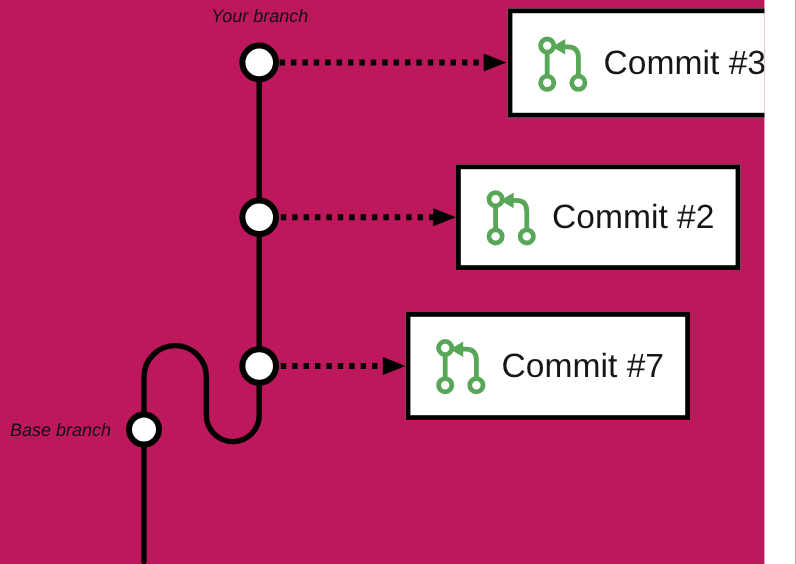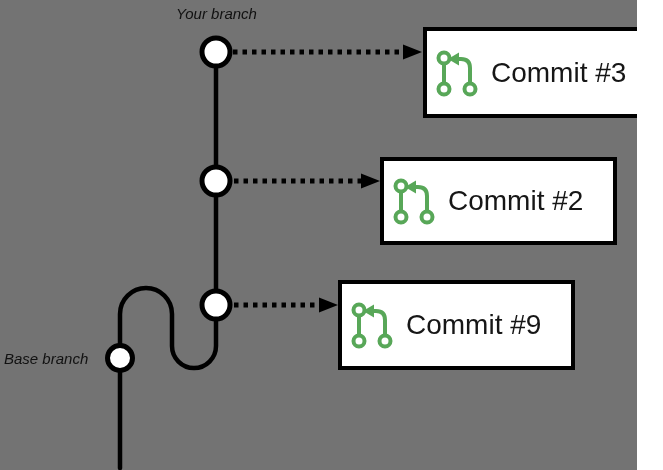--- a/index.html
+++ b/index.html
@@ -4,21 +4,21 @@
 <style>
   html, body { margin: 0; padding: 0; }
   body {
     font-family: "Liberation Sans", sans-serif;
     background: #ffffff;
   }
   .canvas {
     position: relative;
     width: 637px;
     height: 470px;
-    background: #737373;
+    background: #be185d;
     overflow: hidden;
   }
   .graph-svg {
     position: absolute;
     left: 0; top: 0;
     width: 663px; height: 470px;
   }
   .branch-label {
     position: absolute;
     font-style: italic;
@@ -26,31 +26,30 @@
     color: #111111;
     line-height: 1.15;
     white-space: nowrap;
   }
   .label-your {
     left: 140px; top: 5px; width: 153px;
     text-align: center;
   }
   .label-base {
     left: 4px; top: 350px; width: 93px;
-    text-align: left;
+    text-align: center;
   }
   .commit-box {
     position: absolute;
     box-sizing: border-box;
     background: #ffffff;
     border: 4px solid #000000;
     display: flex;
     align-items: center;
-    padding-left: 8px;
-    margin-top: 20px;
+    padding-left: 20px;
   }
   .box-3 { left: 423px; top: 7px;   width: 235px; height: 91px; }
   .box-2 { left: 380px; top: 137px; width: 237px; height: 88px; align-items: center; }
   .box-1 { left: 338px; top: 260px; width: 237px; height: 90px; }
   .commit-icon {
     width: 44px; height: 48px;
     flex: 0 0 auto;
     margin-right: 12px;
     color: var(--accent, #58a758);
   }
@@ -122,16 +121,16 @@
     <span class="commit-icon">
       <svg viewBox="0 0 44 48">
         <circle cx="9" cy="9" r="5.5" fill="none" stroke="currentColor" stroke-width="4"></circle>
         <line x1="9" y1="14.5" x2="9" y2="34.5" stroke="currentColor" stroke-width="4"></line>
         <circle cx="9" cy="40" r="5.5" fill="none" stroke="currentColor" stroke-width="4"></circle>
         <circle cx="35" cy="40" r="5.5" fill="none" stroke="currentColor" stroke-width="4"></circle>
         <path d="M35,34.5 L35,19 Q35,10 26,10 L23,10" fill="none" stroke="currentColor" stroke-width="4"></path>
         <polygon points="24,3.5 24,16.5 13,10" fill="currentColor"></polygon>
       </svg>
     </span>
-    <span class="commit-label">Commit #9</span>
+    <span class="commit-label">Commit #7</span>
   </div>
 
 </div>
 
 </body></html>

